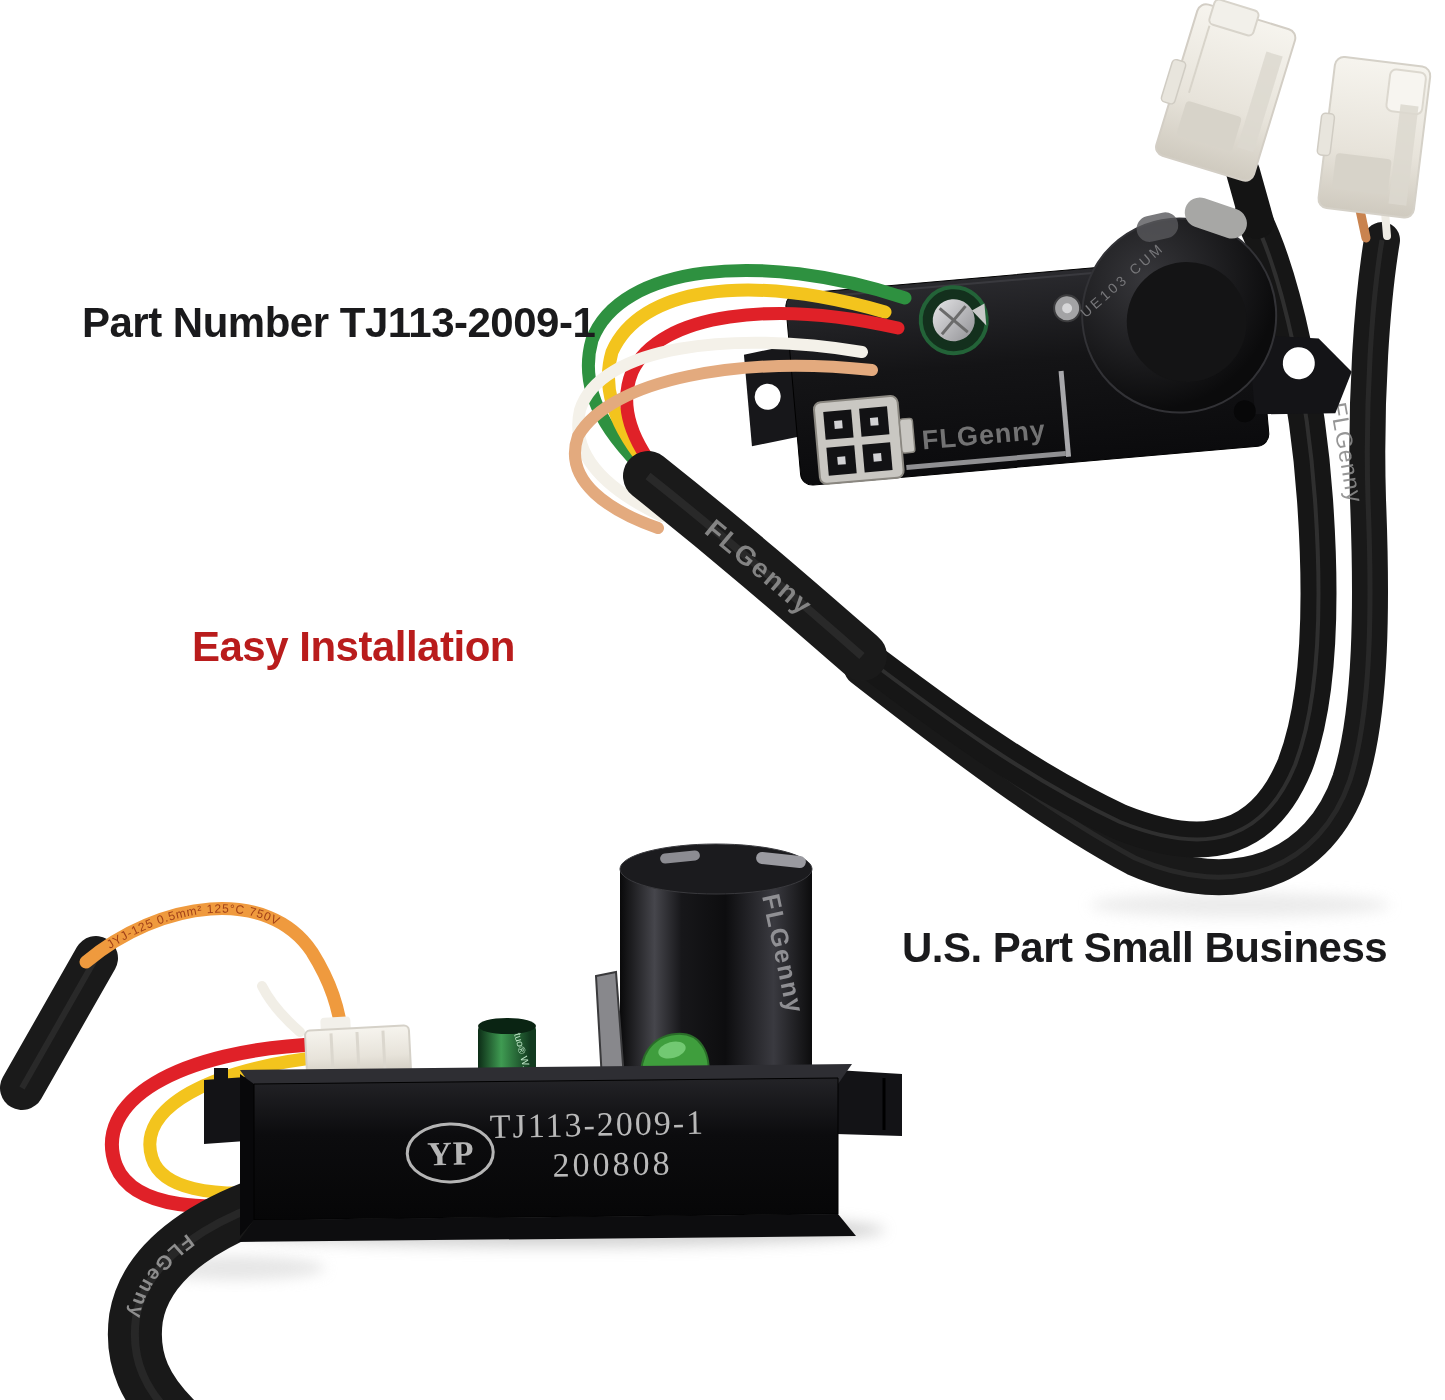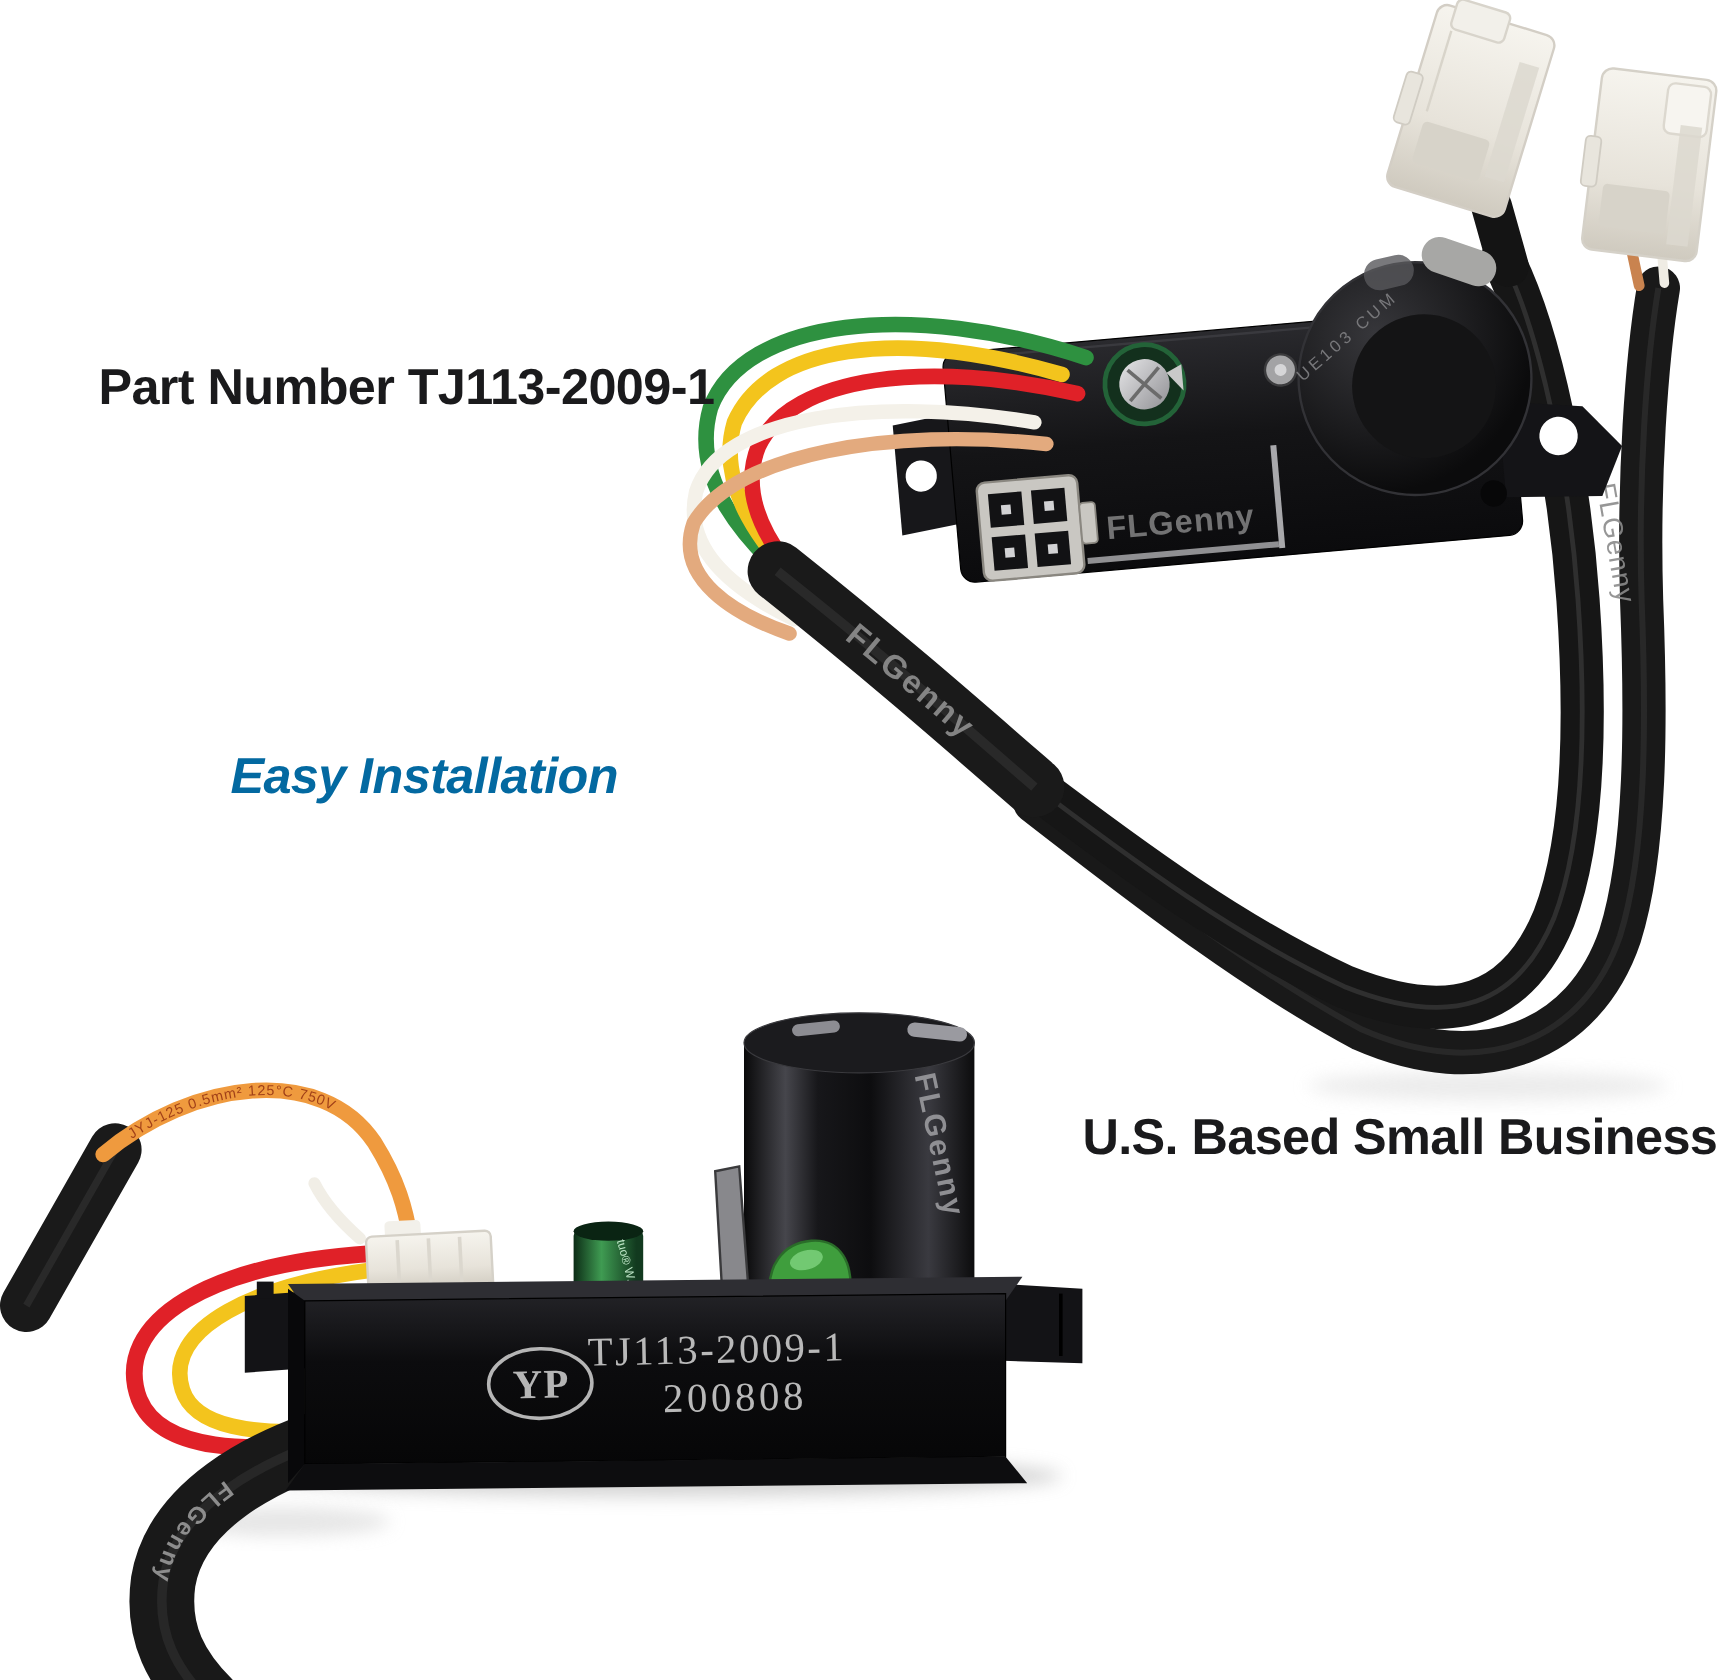--- a/index.html
+++ b/index.html
@@ -1,21 +1,21 @@
 <!DOCTYPE html>
 <html><head>
 <meta charset="utf-8">
 <style>
   html,body{margin:0;padding:0;background:#ffffff;}
   #canvas{position:relative;width:1445px;height:1400px;background:#ffffff;overflow:hidden;
           font-family:"Liberation Sans",sans-serif;}
   #photo{position:absolute;left:0;top:0;}
   .lbl{position:absolute;font-weight:700;font-size:42px;letter-spacing:-0.5px;line-height:1;white-space:nowrap;}
   .lbl-black{color:#1a1a1c;}
-  .lbl-red{color:#0369a1;font-style:italic;}
+  .lbl-red{color:#b91c1c;}
   .lbl-green{color:#3f9138;}
   svg text{font-family:"Liberation Sans",sans-serif;}
   svg .serif{font-family:"Liberation Serif",serif;}
 </style>
 </head>
 <body>
 
 <div id="canvas">
 
 <svg id="photo" width="1445" height="1400" viewBox="0 0 1445 1400" xmlns="http://www.w3.org/2000/svg">
@@ -219,15 +219,15 @@
         <text class="serif" x="552" y="1176" font-size="34" letter-spacing="3" fill="#b9b9b9">200808</text>
         <ellipse cx="450" cy="1150" rx="43" ry="29" fill="none" stroke="#b5b5b5" stroke-width="3"></ellipse>
         <text class="serif" x="427" y="1162" font-size="34" font-weight="700" letter-spacing="1" fill="#b5b5b5">YP</text>
       </g>
     </g>
   </g>
 </svg>
 
 <div class="lbl lbl-black" style="left:82px;top:302px">Part Number TJ113-2009-1</div>
 <div class="lbl lbl-red" style="left:192px;top:626px">Easy Installation</div>
-<div class="lbl lbl-black" style="left:902px;top:927px">U.S. Based Small Business</div>
+<div class="lbl lbl-black" style="left:902px;top:927px">U.S. Part Small Business</div>
 
 </div>
 
 </body></html>

